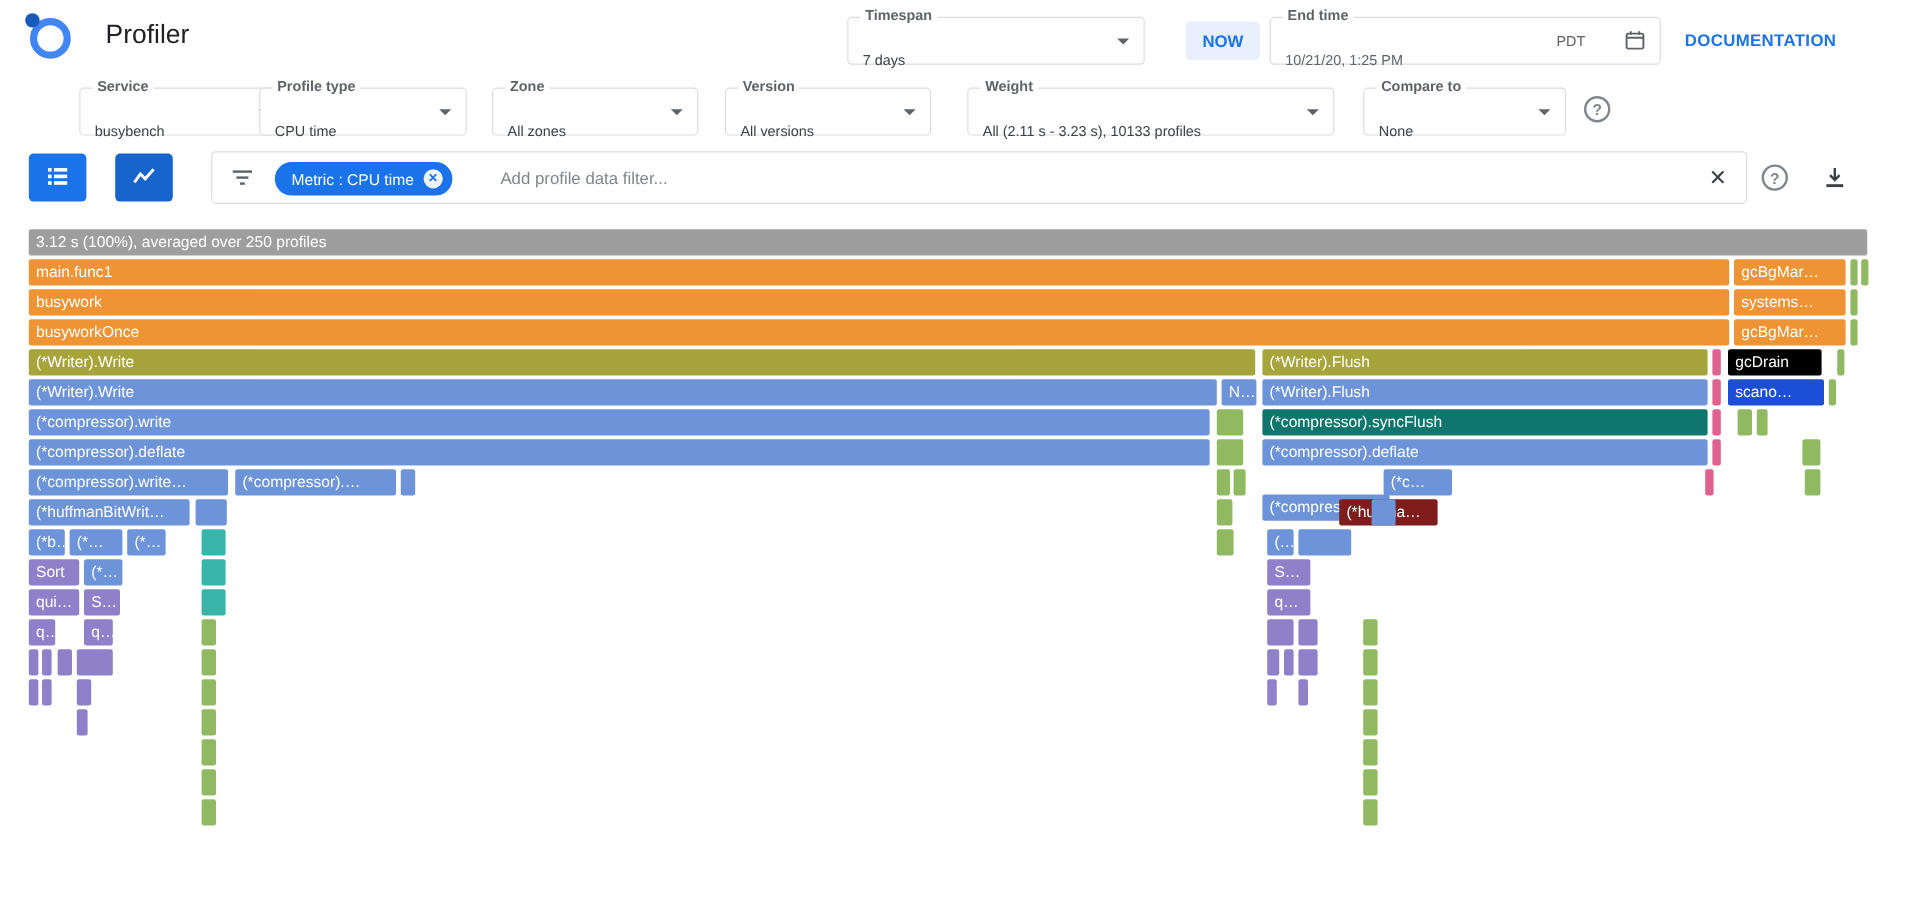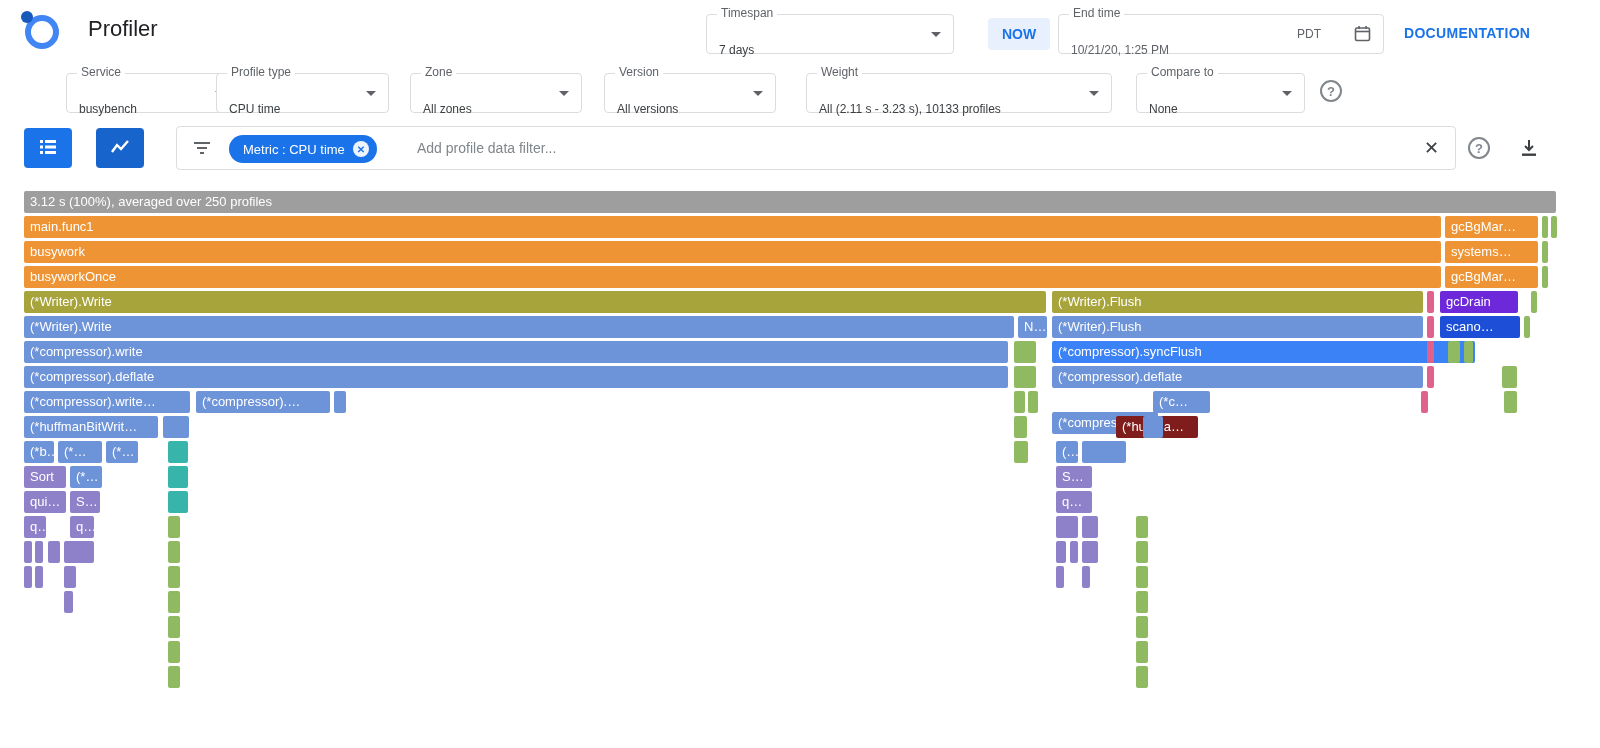--- a/index.html
+++ b/index.html
@@ -7,21 +7,21 @@
               font-family:"Liberation Sans", sans-serif; }
   .abs { position:absolute; }
 
   
   #app-title { left:88px; top:16px; font-size:22px; color:#202124; }
   #logo { left:18px; top:8px; width:42px; height:42px; }
 
   .ofield { position:absolute; border:1px solid #dadce0; border-radius:4px;
             height:40px; background:#fff; cursor:pointer; }
   .flabel { position:absolute; top:-9px; left:10px; background:#fff; padding:0 4px;
-            font-size:12px; color:#5f6368; line-height:14px; white-space:nowrap; }
+            font-size:12px; color:#5f6368; line-height:14px; white-space:nowrap;font-weight:bold; }
   .fvalue { position:absolute; left:12px; top:16px; line-height:38px; font-size:12px;
             color:#3c4043; white-space:nowrap; }
   .caret  { position:absolute; right:12px; top:17px; width:0; height:0;
             border-left:5px solid transparent; border-right:5px solid transparent;
             border-top:5px solid #5f6368; }
 
   #timespan { left:706px; top:14px; width:248px; }
   #now-btn  { left:988px; top:18px; height:32px; padding:0 14px; border:none;
               border-radius:4px; background:#e8f0fe; color:var(--accent);
               font-size:14px; font-weight:bold; cursor:pointer;
@@ -197,35 +197,35 @@
     </div>
     <div class="flame-row">
       <div class="seg" style="left: 0px; width: 1417px; background: rgb(238, 148, 52);">busyworkOnce</div>
       <div class="seg" style="left: 1421px; width: 93px; background: rgb(238, 148, 52);">gcBgMar…</div>
       <div class="seg" style="left: 1518px; width: 6px; background: rgb(144, 186, 98);"></div>
     </div>
     <div class="flame-row">
       <div class="seg" style="left: 0px; width: 1022px; background: rgb(168, 164, 60);">(*Writer).Write</div>
       <div class="seg" style="left: 1028px; width: 371px; background: rgb(168, 164, 60);">(*Writer).Flush</div>
       <div class="seg" style="left: 1403px; width: 7px; background: rgb(224, 96, 142);"></div>
-      <div class="seg" style="left: 1416px; width: 78px; background: #6d28d9;">gcDrain</div>
+      <div class="seg" style="left: 1416px; width: 78px; background: #000000;">gcDrain</div>
       <div class="seg" style="left: 1507px; width: 5px; background: rgb(144, 186, 98);"></div>
     </div>
     <div class="flame-row">
       <div class="seg" style="left: 0px; width: 990px; background: rgb(109, 147, 217);">(*Writer).Write</div>
       <div class="seg" style="left: 994px; width: 29px; background: rgb(109, 147, 217);">N…</div>
       <div class="seg" style="left: 1028px; width: 371px; background: rgb(109, 147, 217);">(*Writer).Flush</div>
       <div class="seg" style="left: 1403px; width: 7px; background: rgb(224, 96, 142);"></div>
       <div class="seg" style="left: 1416px; width: 80px; background: #1d4ed8;">scano…</div>
       <div class="seg" style="left: 1500px; width: 5px; background: rgb(144, 186, 98);"></div>
     </div>
     <div class="flame-row">
       <div class="seg" style="left: 0px; width: 984px; background: rgb(109, 147, 217);">(*compressor).write</div>
       <div class="seg" style="left: 990px; width: 22px; background: rgb(144, 186, 98);"></div>
-      <div class="seg" style="left: 1028px; width: 423px; background: #3b82f6;">(*compressor).syncFlush</div>
+      <div class="seg" style="left: 1028px; width: 371px; background: #0f766e;">(*compressor).syncFlush</div>
       <div class="seg" style="left: 1403px; width: 7px; background: rgb(224, 96, 142);"></div>
       <div class="seg" style="left: 1424px; width: 12px; background: rgb(144, 186, 98);"></div>
       <div class="seg" style="left: 1440px; width: 9px; background: rgb(144, 186, 98);"></div>
     </div>
     <div class="flame-row">
       <div class="seg" style="left: 0px; width: 984px; background: rgb(109, 147, 217);">(*compressor).deflate</div>
       <div class="seg" style="left: 990px; width: 22px; background: rgb(144, 186, 98);"></div>
       <div class="seg" style="left: 1028px; width: 371px; background: rgb(109, 147, 217);">(*compressor).deflate</div>
       <div class="seg" style="left: 1403px; width: 7px; background: rgb(224, 96, 142);"></div>
       <div class="seg" style="left: 1478px; width: 15px; background: rgb(144, 186, 98);"></div>

